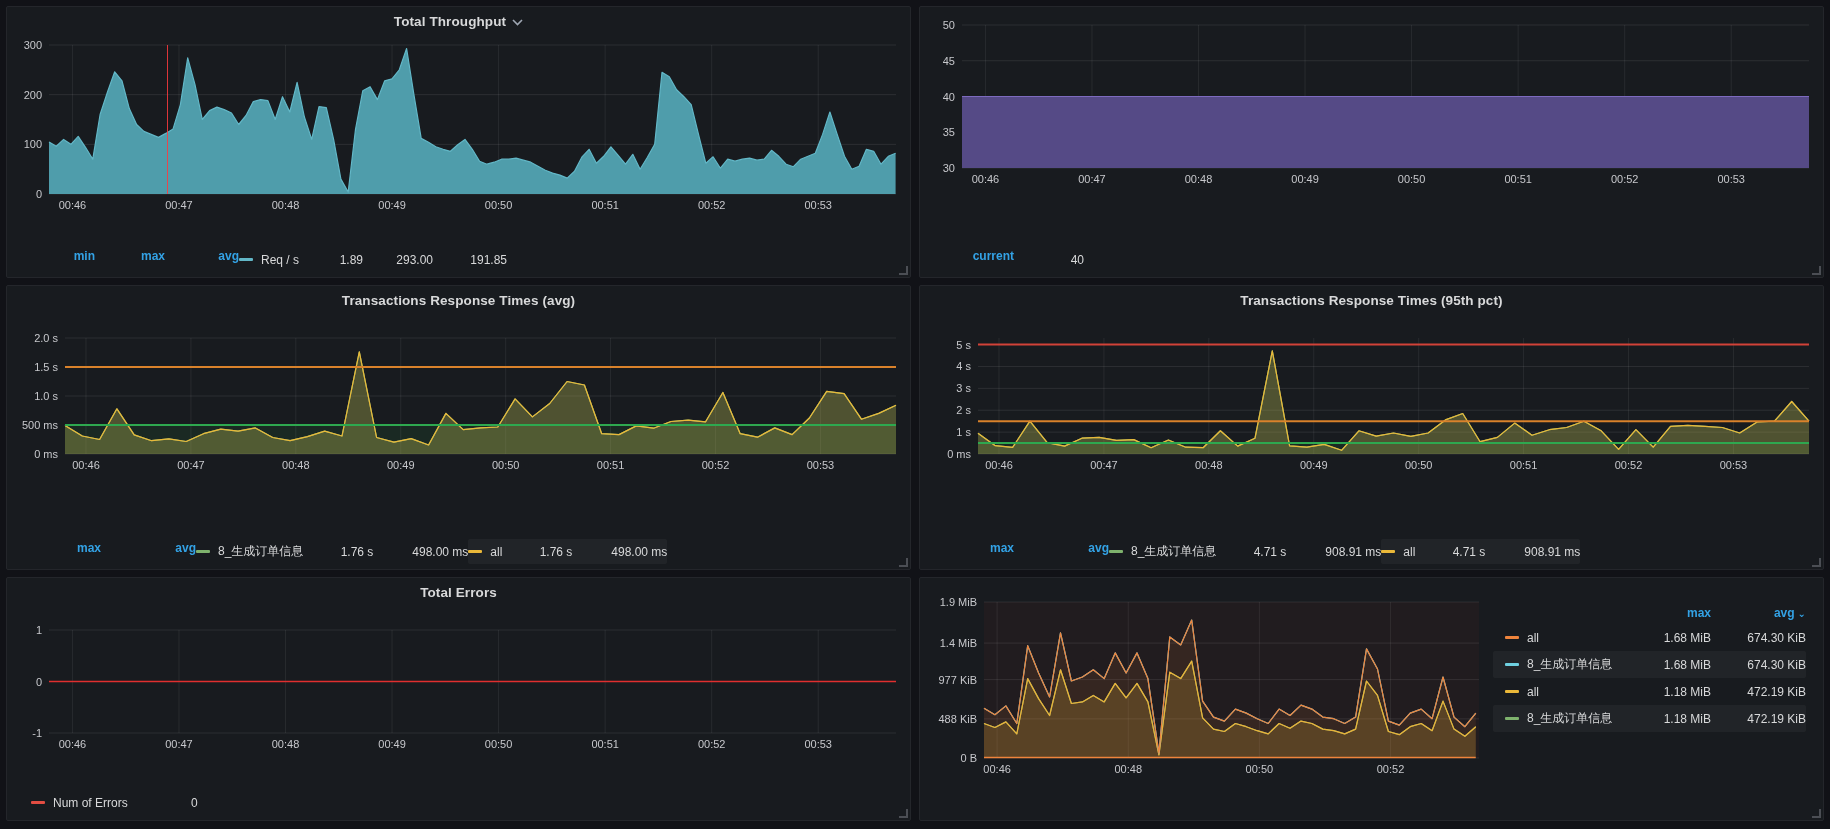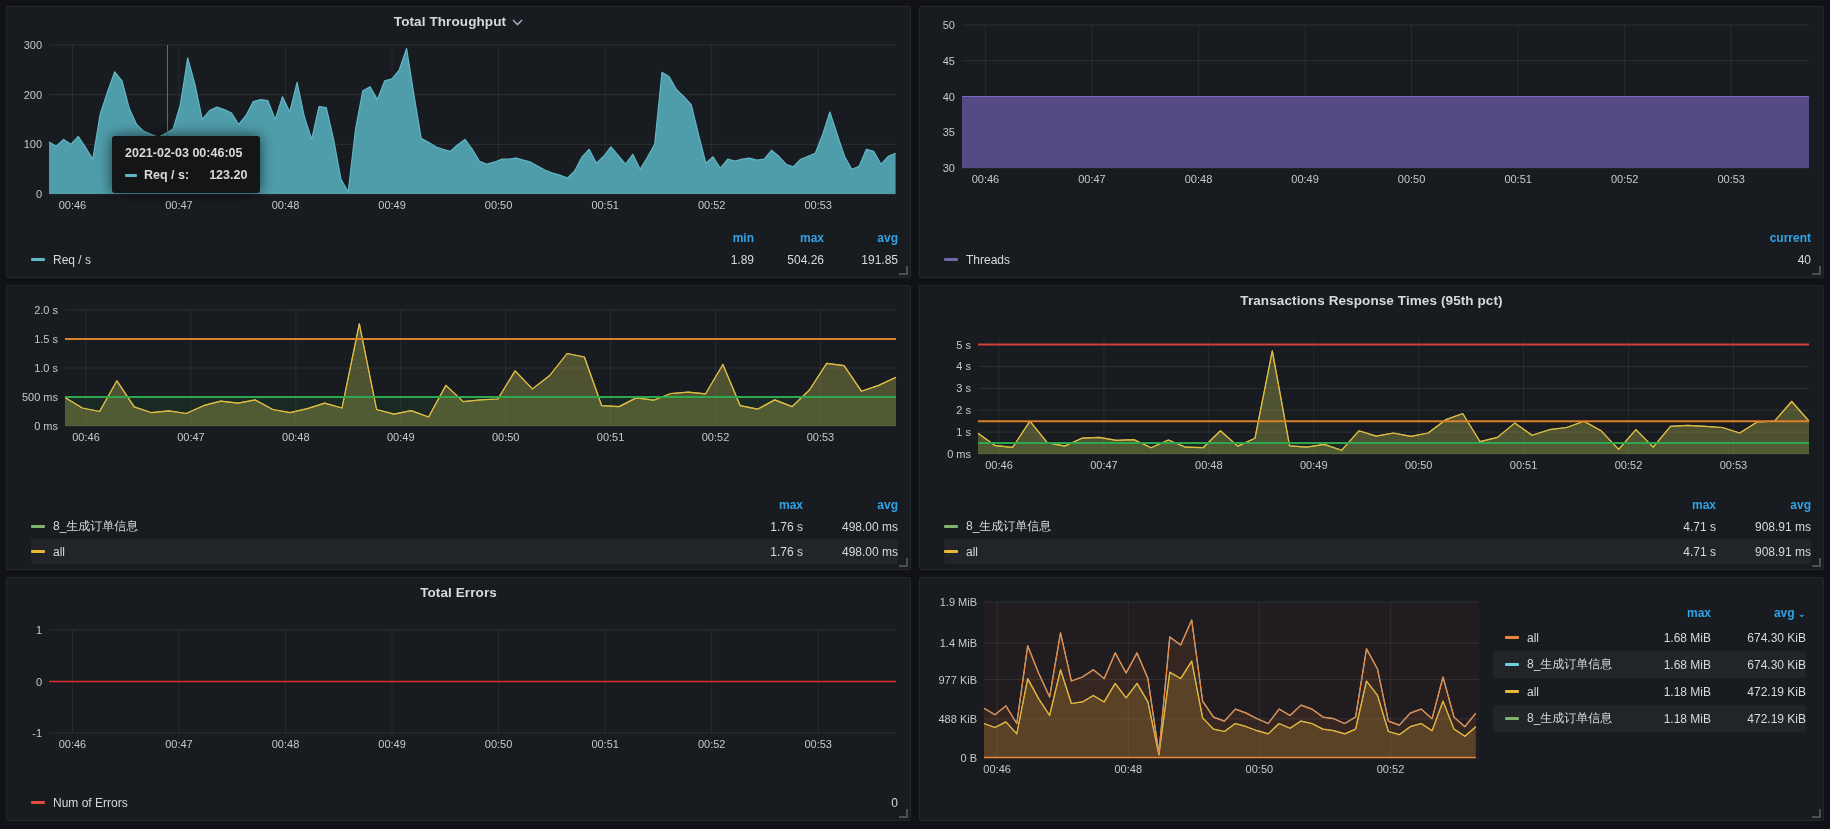--- a/index.html
+++ b/index.html
@@ -12,21 +12,21 @@
   .panel-body{position:relative;flex:none;}
   .row1 .panel-body{height:180px;}
   .row2 .panel-body{height:160px;}
   .row3 .panel-body{height:150px;}
   .net-body{height:216px !important;display:flex;flex-direction:row;}
   .net-chart{position:relative;flex:1;height:100%;}
   svg.chart{position:absolute;left:0;top:0;width:100%;height:100%;display:block;}
   svg.chart text.tick{fill:#c7c8cc;font-size:11px;font-family:"Liberation Sans","DejaVu Sans",sans-serif;}
   
   .legend{font-size:12px;color:#d8d9da;}
-  .legend-bottom{margin-top:auto;padding:0 12px 5px 24px;display:flex;flex-direction:column;justify-content:center;}
+  .legend-bottom{margin-top:auto;padding:0 12px 5px 24px;display:flex;justify-content:flex-start;}
   .lg-head{display:flex;justify-content:flex-end;align-items:center;height:18px;}
   .lg-head .lg-col{color:#33a2e5;font-weight:700;cursor:pointer;}
   .lg-row{display:flex;align-items:center;height:25px;border-radius:2px;}
   .lg-row.stripe{background:rgba(255,255,255,0.045);}
   .lg-series{display:flex;align-items:center;gap:8px;flex:1;min-width:0;}
   .lg-dash{width:14px;height:3px;border-radius:1px;flex:none;}
   .lg-name{cursor:pointer;white-space:nowrap;}
   .lg-col{text-align:right;flex:none;}
   .legend-right{width:330px;flex:none;padding:24px 17px 0 0;box-sizing:border-box;}
   .legend-right .lg-head{height:22px;}
@@ -78,42 +78,34 @@
           <text x="65.43899371069172" y="174" text-anchor="middle" class="tick">00:46</text>
           <text x="171.97987421383644" y="174" text-anchor="middle" class="tick">00:47</text>
           <text x="278.5207547169811" y="174" text-anchor="middle" class="tick">00:48</text>
           <text x="385.0616352201259" y="174" text-anchor="middle" class="tick">00:49</text>
           <text x="491.6025157232705" y="174" text-anchor="middle" class="tick">00:50</text>
           <text x="598.1433962264152" y="174" text-anchor="middle" class="tick">00:51</text>
           <text x="704.68427672956" y="174" text-anchor="middle" class="tick">00:52</text>
           <text x="811.2251572327046" y="174" text-anchor="middle" class="tick">00:53</text>
         </svg>
       <div class="crosshair"></div>
-      <div class="graph-tooltip">
-        <div class="tt-time">2021-02-03 00:46:05</div>
-        <div class="tt-row">
-          <span class="tt-dash" style="background: rgb(98, 183, 199);"></span>
-          <span class="tt-name">Req / s:</span>
-          <span class="tt-val">123.20</span>
-        </div>
-      </div>
     </div>
     <div class="legend legend-bottom">
         <div class="lg-head">
           <span class="lg-col" style="width: 64px;">min</span>
           <span class="lg-col" style="width: 70px;">max</span>
           <span class="lg-col" style="width: 74px;">avg</span>
         </div>
         <div class="lg-row">
           <span class="lg-series">
             <span class="lg-dash" style="background: rgb(98, 183, 199);"></span>
             <span class="lg-name">Req / s</span>
           </span>
           <span class="lg-col" style="width: 64px;">1.89</span>
-          <span class="lg-col" style="width: 70px;">504.26</span>
+          <span class="lg-col" style="width: 70px;">293.00</span>
           <span class="lg-col" style="width: 74px;">191.85</span>
         </div>
       </div>
     <div class="resize-handle"></div>
   </section>
 
   <section class="panel row1">
     <div class="panel-body">
       <svg class="chart" viewBox="0 0 903 180">
           <line x1="65.43899371069172" x2="65.43899371069172" y1="18" y2="161" stroke="rgba(255,255,255,0.07)"></line>
@@ -144,31 +136,30 @@
           <text x="598.1433962264152" y="176" text-anchor="middle" class="tick">00:51</text>
           <text x="704.68427672956" y="176" text-anchor="middle" class="tick">00:52</text>
           <text x="811.2251572327046" y="176" text-anchor="middle" class="tick">00:53</text>
         </svg>
     </div>
     <div class="legend legend-bottom">
         <div class="lg-head">
           <span class="lg-col" style="width: 70px;">current</span>
         </div>
         <div class="lg-row">
-          <span class="lg-series">
-            <span class="lg-dash" style="background: rgb(113, 104, 168);"></span>
-            <span class="lg-name">Threads</span>
-          </span>
           <span class="lg-col" style="width: 70px;">40</span>
         </div>
       </div>
     <div class="resize-handle"></div>
   </section>
 
   <section class="panel row2">
+    <header class="panel-header">
+      <span class="panel-title">Transactions Response Times (avg)</span>
+    </header>
     <div class="panel-body">
       <svg class="chart" viewBox="0 0 903 160">
           <rect x="58" y="111" width="831" height="29" fill="rgba(46,168,79,0.10)"></rect>
           <line x1="78.98484848484878" x2="78.98484848484878" y1="24" y2="140" stroke="rgba(255,255,255,0.07)"></line>
           <line x1="183.9090909090912" x2="183.9090909090912" y1="24" y2="140" stroke="rgba(255,255,255,0.07)"></line>
           <line x1="288.8333333333336" x2="288.8333333333336" y1="24" y2="140" stroke="rgba(255,255,255,0.07)"></line>
           <line x1="393.757575757576" x2="393.757575757576" y1="24" y2="140" stroke="rgba(255,255,255,0.07)"></line>
           <line x1="498.68181818181836" x2="498.68181818181836" y1="24" y2="140" stroke="rgba(255,255,255,0.07)"></line>
           <line x1="603.6060606060609" x2="603.6060606060609" y1="24" y2="140" stroke="rgba(255,255,255,0.07)"></line>
           <line x1="708.5303030303031" x2="708.5303030303031" y1="24" y2="140" stroke="rgba(255,255,255,0.07)"></line>

